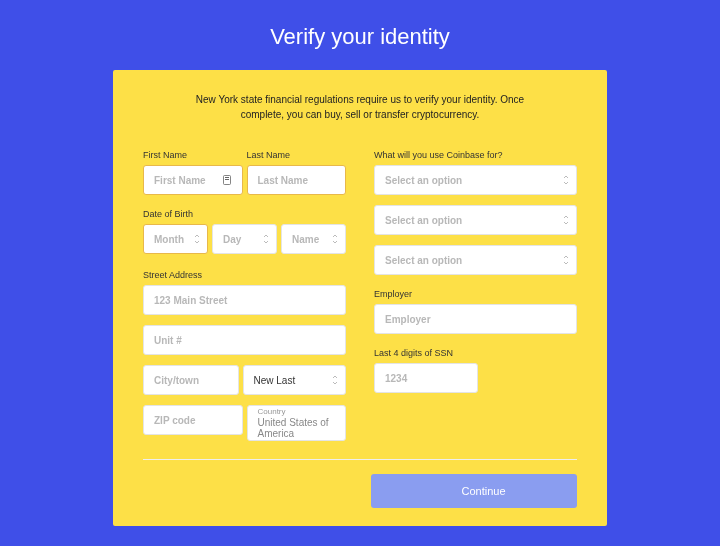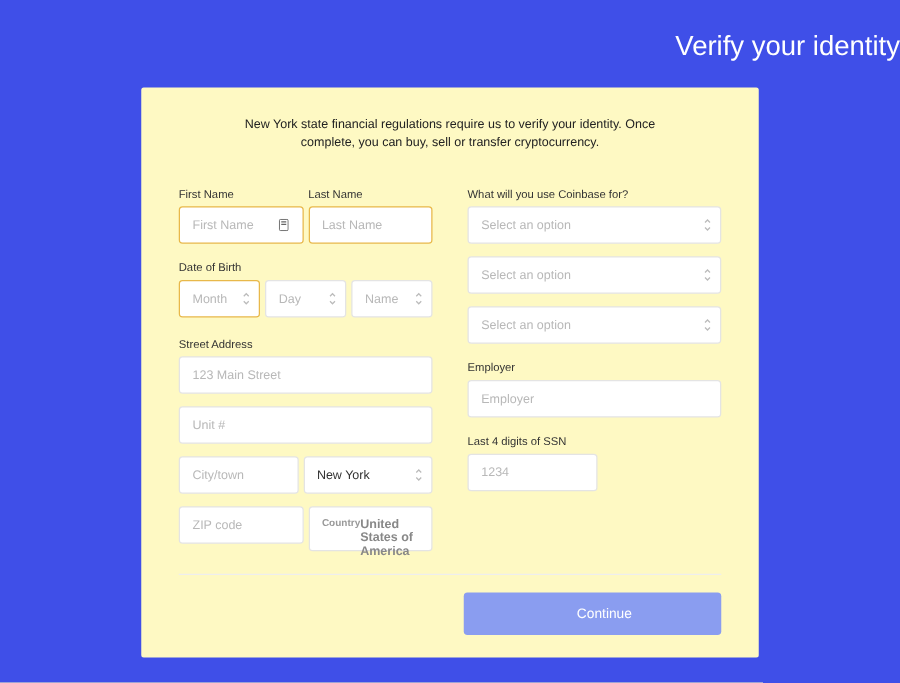--- a/index.html
+++ b/index.html
@@ -4,28 +4,28 @@
 <style>
 * { box-sizing: border-box; margin: 0; padding: 0; }
 body {
   background: #3f4fe8;
   font-family: -apple-system, BlinkMacSystemFont, "Segoe UI", Helvetica, Arial, sans-serif;
   width: 720px;
   height: 546px;
   overflow: hidden;
 }
 .page-title {
-  text-align: right;
+  text-align: center;
   color: #fff;
   font-size: 22px;
   font-weight: 400;
   padding: 24px 0 20px;
 }
 .card {
-  background: #fef9c3;
+  background: #fde047;
   width: 494px;
   margin: 0 auto;
   padding: 22px 30px 18px;
   border-radius: 2px;
 }
 .intro {
   text-align: center;
   font-size: 10px;
   color: #222;
   line-height: 1.5;
@@ -57,44 +57,43 @@
   margin-bottom: 10px;
 }
 .input input, .select .sel-text, .static-box .sb-text {
   border: none;
   outline: none;
   width: 100%;
   font-size: 10px;
   font-family: inherit;
   background: transparent;
 }
-.input input::placeholder, .placeholder { color: #b8b8b8; }
+.input input::placeholder, .placeholder { color: #b8b8b8; font-weight: bold; }
 .input.highlight, .select.highlight { border-color: #e8b84a; }
 .select {
   position: relative;
   padding-right: 18px;
   cursor: pointer;
 }
 .select .chevrons {
   position: absolute;
   right: 6px;
   top: 50%;
   transform: translateY(-50%);
   width: 8px;
   height: 12px;
   pointer-events: none;
 }
 .chevrons svg { display: block; }
 .static-box {
-  flex-direction: row;
+  flex-direction: column;
   align-items: flex-start;
   justify-content: center;
   height: 36px;
   padding: 8px 10px;
-  font-weight: bold;
 }
 .static-box .sb-label { font-size: 8px; color: #999; margin-bottom: 1px; }
 .static-box .sb-text { font-size: 10px; color: #888; }
 .ssn-wrap .input { width: 104px; }
 .input-badge {
   width: 10px; height: 10px;
   display: inline-flex; align-items: center; justify-content: center;
 }
 hr.divider {
   border: none;
@@ -183,21 +182,21 @@
         <input type="text" placeholder="123 Main Street" style="">
       </div>
       <div class="input">
         <input type="text" placeholder="Unit #" style="">
       </div>
       <div class="row">
         <div class="input">
           <input type="text" placeholder="City/town" style="">
         </div>
         <div class="select">
-          <span class="sel-text">New York</span>
+          <span class="sel-text">New Last</span>
           <span class="chevrons">
               <svg width="8" height="12" viewBox="0 0 8 12">
                 <path d="M2 4 L4 2 L6 4" stroke="#bbb" stroke-width="1" fill="none"></path>
                 <path d="M2 8 L4 10 L6 8" stroke="#bbb" stroke-width="1" fill="none"></path>
               </svg>
             </span>
         </div>
       </div>
       <div class="row">
         <div class="input">

